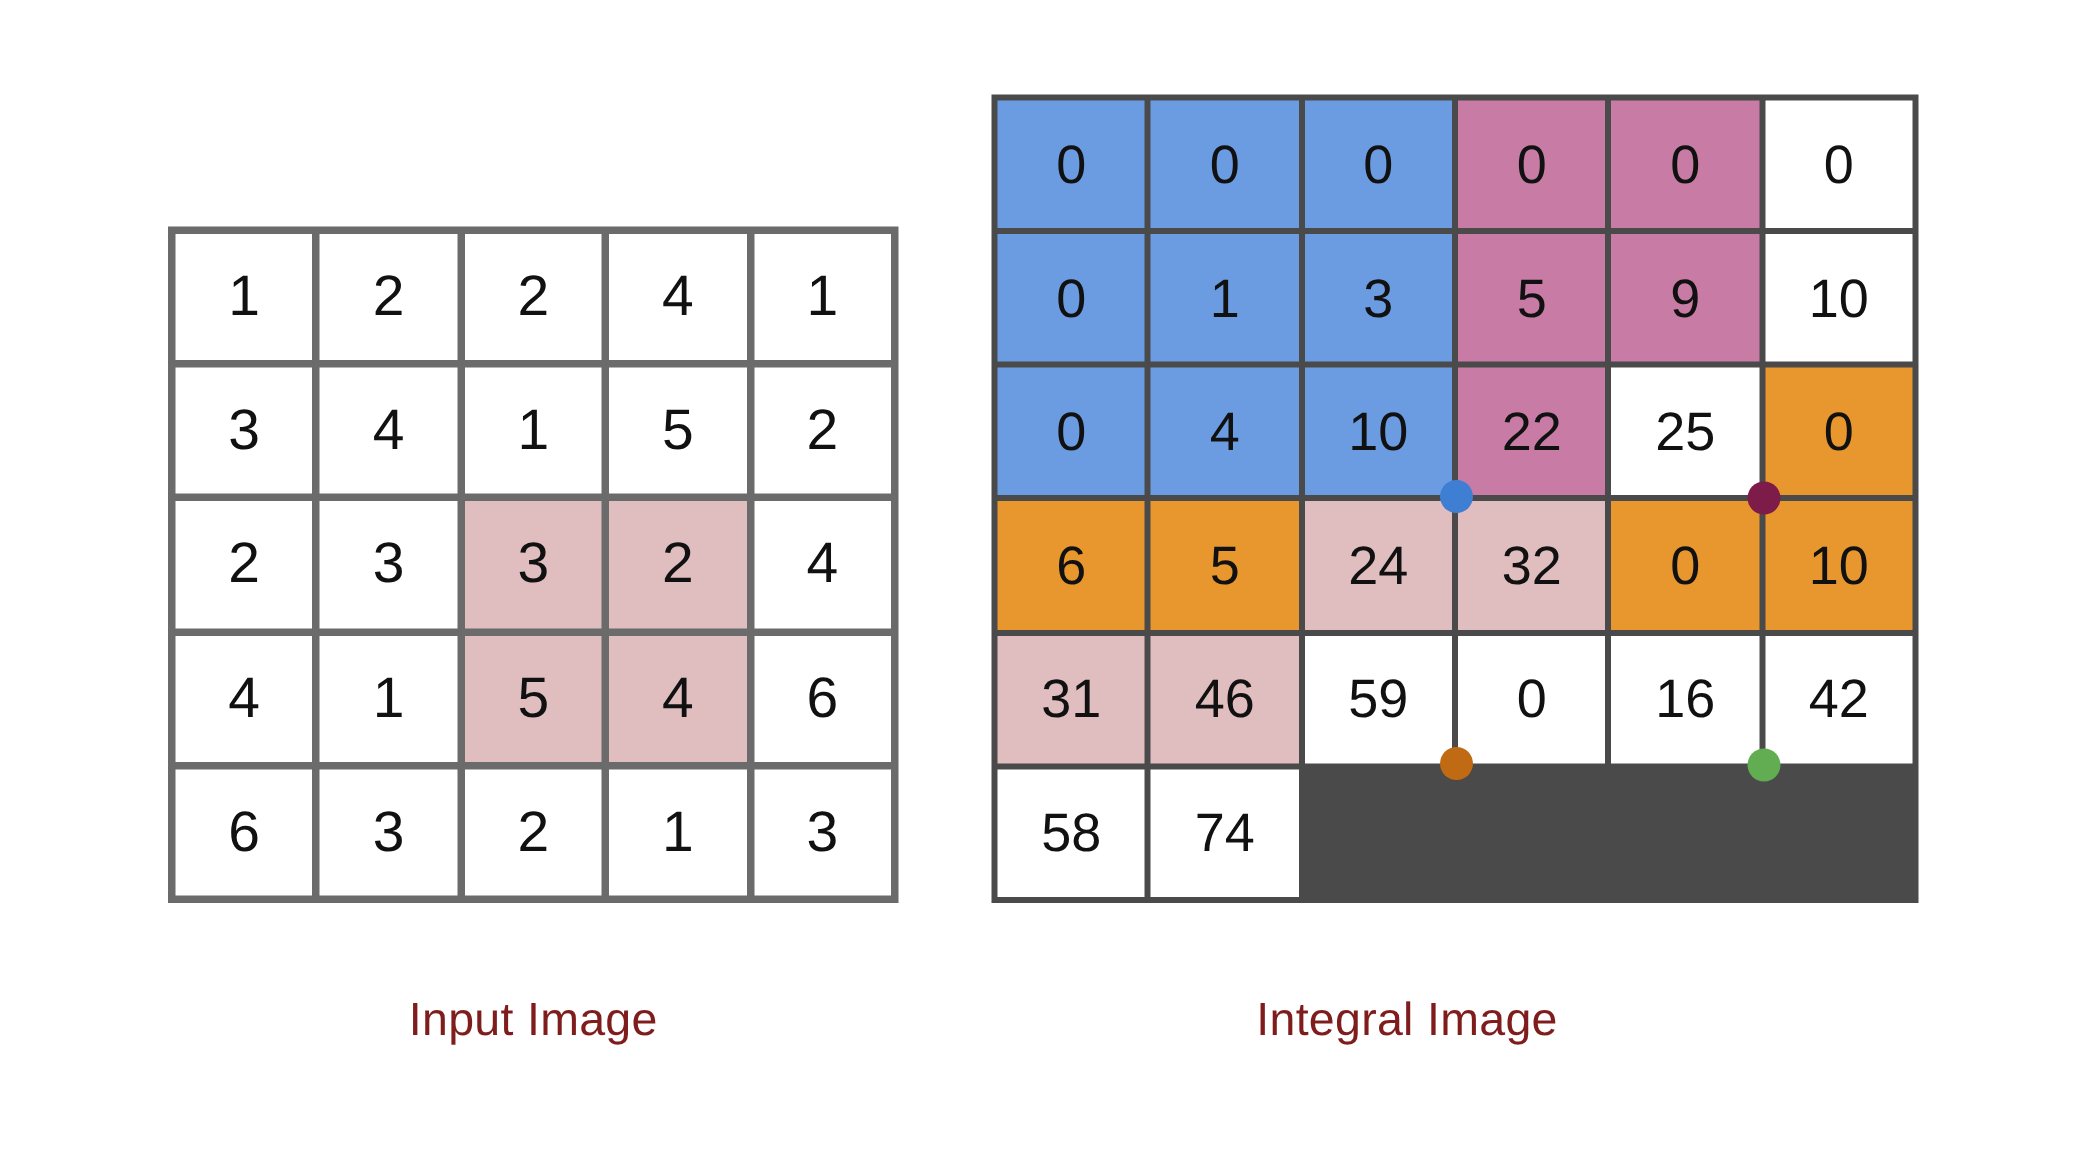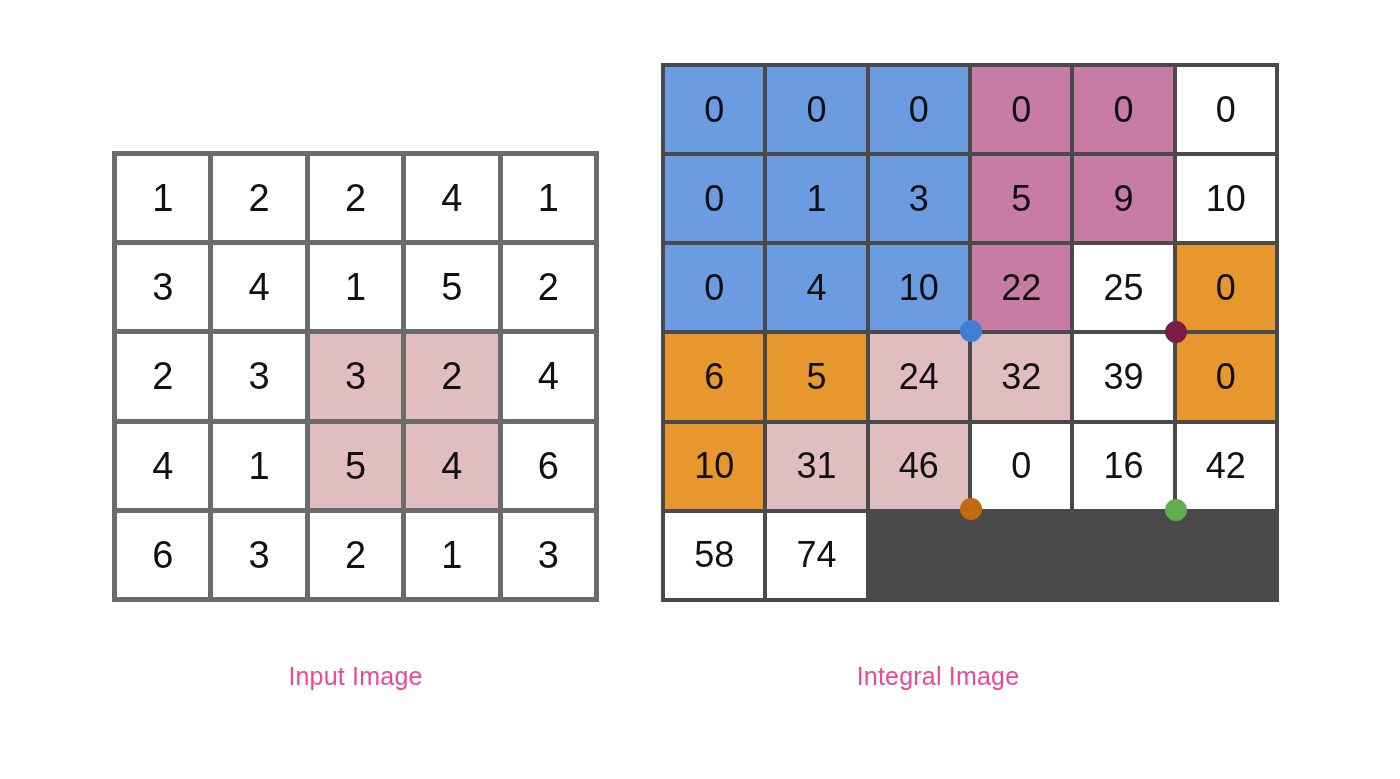--- a/index.html
+++ b/index.html
@@ -82,22 +82,22 @@
     position: absolute;
     border-radius: 50%;
     transform: translate(-50%, -50%);
     z-index: 5;
   }
 
   
   .caption {
     position: absolute;
     text-align: center;
-    color: #ec4899;
-    font-size: 25px;
+    color: #7f1d1d;
+    font-size: 31px;
     letter-spacing: 0.2px;
     white-space: nowrap;
   }
   .caption.input-caption {
     left: 112px;
     top: 662px;
     width: 487px;
   }
   .caption.integral-caption {
     left: 629px;
@@ -156,25 +156,25 @@
       <div class="cell fill-blue">0</div>
       <div class="cell fill-blue">4</div>
       <div class="cell fill-blue">10</div>
       <div class="cell fill-magenta">22</div>
       <div class="cell fill-white">25</div>
       <div class="cell fill-orange">0</div>
       <div class="cell fill-orange">6</div>
       <div class="cell fill-orange">5</div>
       <div class="cell fill-lightpink">24</div>
       <div class="cell fill-lightpink">32</div>
-      <div class="cell fill-white">39</div>
       <div class="cell fill-orange">0</div>
       <div class="cell fill-orange">10</div>
       <div class="cell fill-lightpink">31</div>
       <div class="cell fill-lightpink">46</div>
+      <div class="cell fill-white">59</div>
       <div class="cell fill-white">0</div>
       <div class="cell fill-white">16</div>
       <div class="cell fill-white">42</div>
       <div class="cell fill-white">58</div>
       <div class="cell fill-white">74</div>
     </div>
 
   <div id="dot-layer">
       <div class="dot" style="left: 971px; top: 331px; width: 22px; height: 22px; background: rgb(62, 127, 212);"></div>
       <div class="dot" style="left: 1176px; top: 332px; width: 22px; height: 22px; background: rgb(125, 27, 73);"></div>

